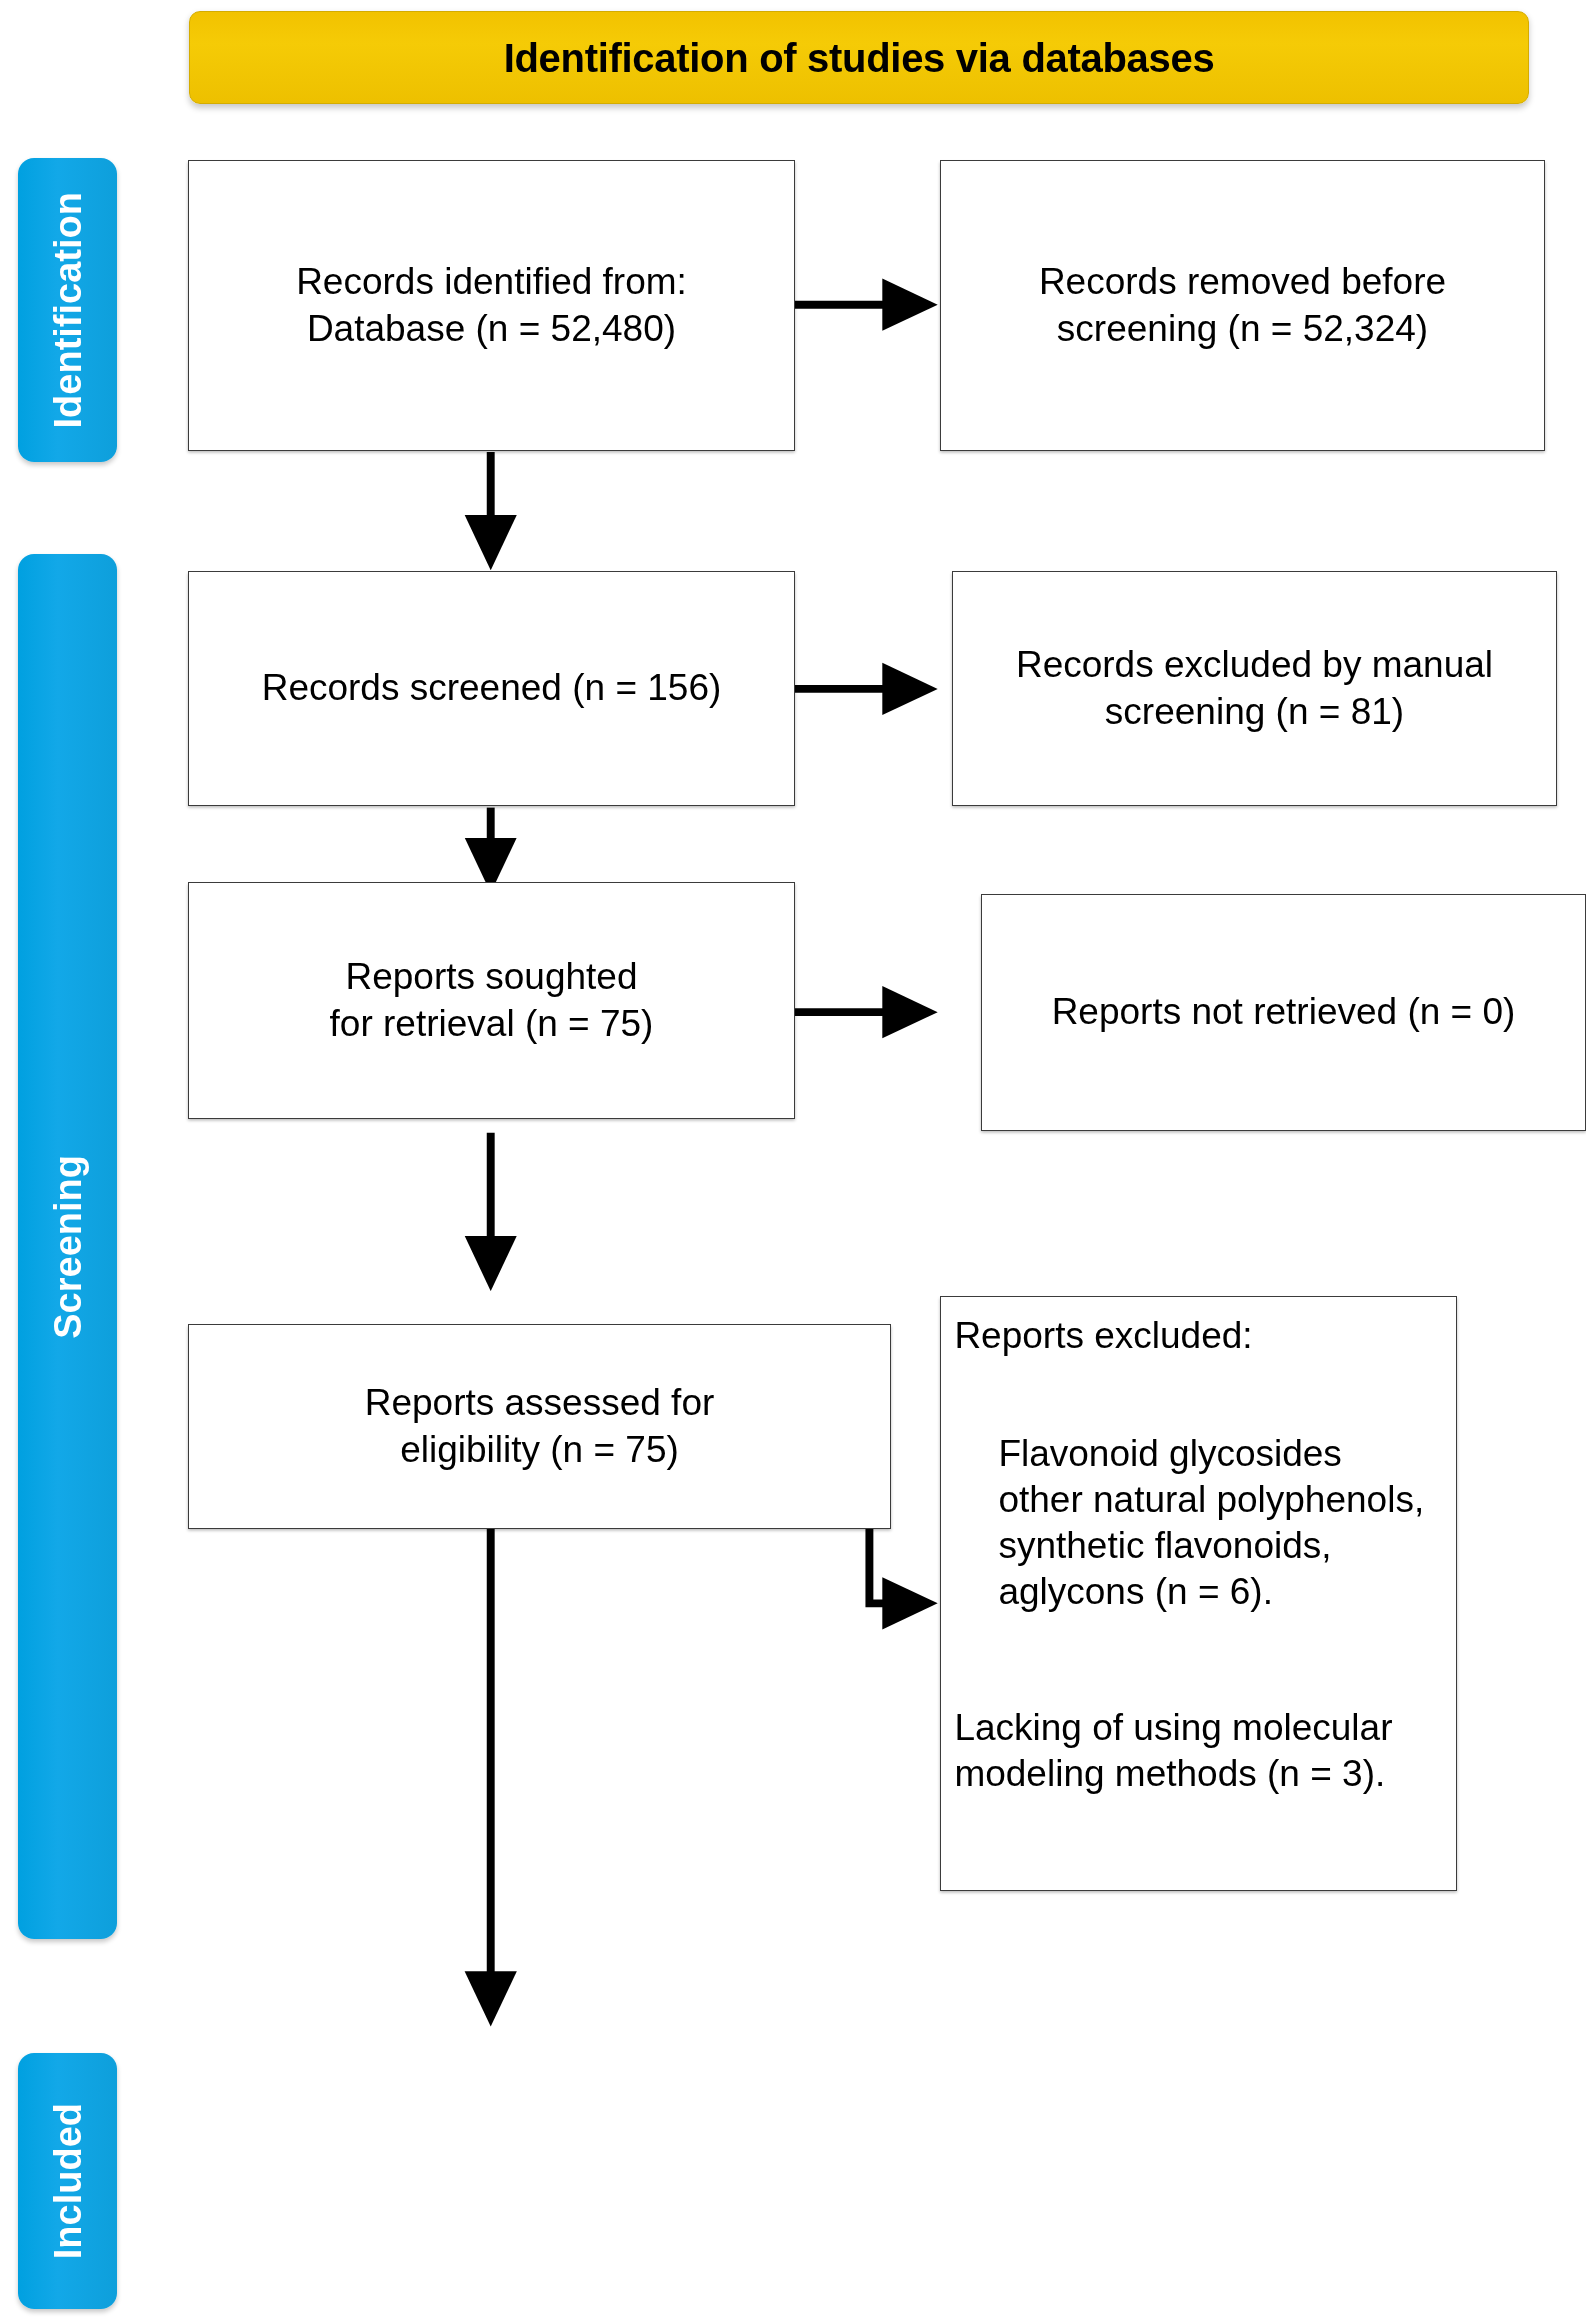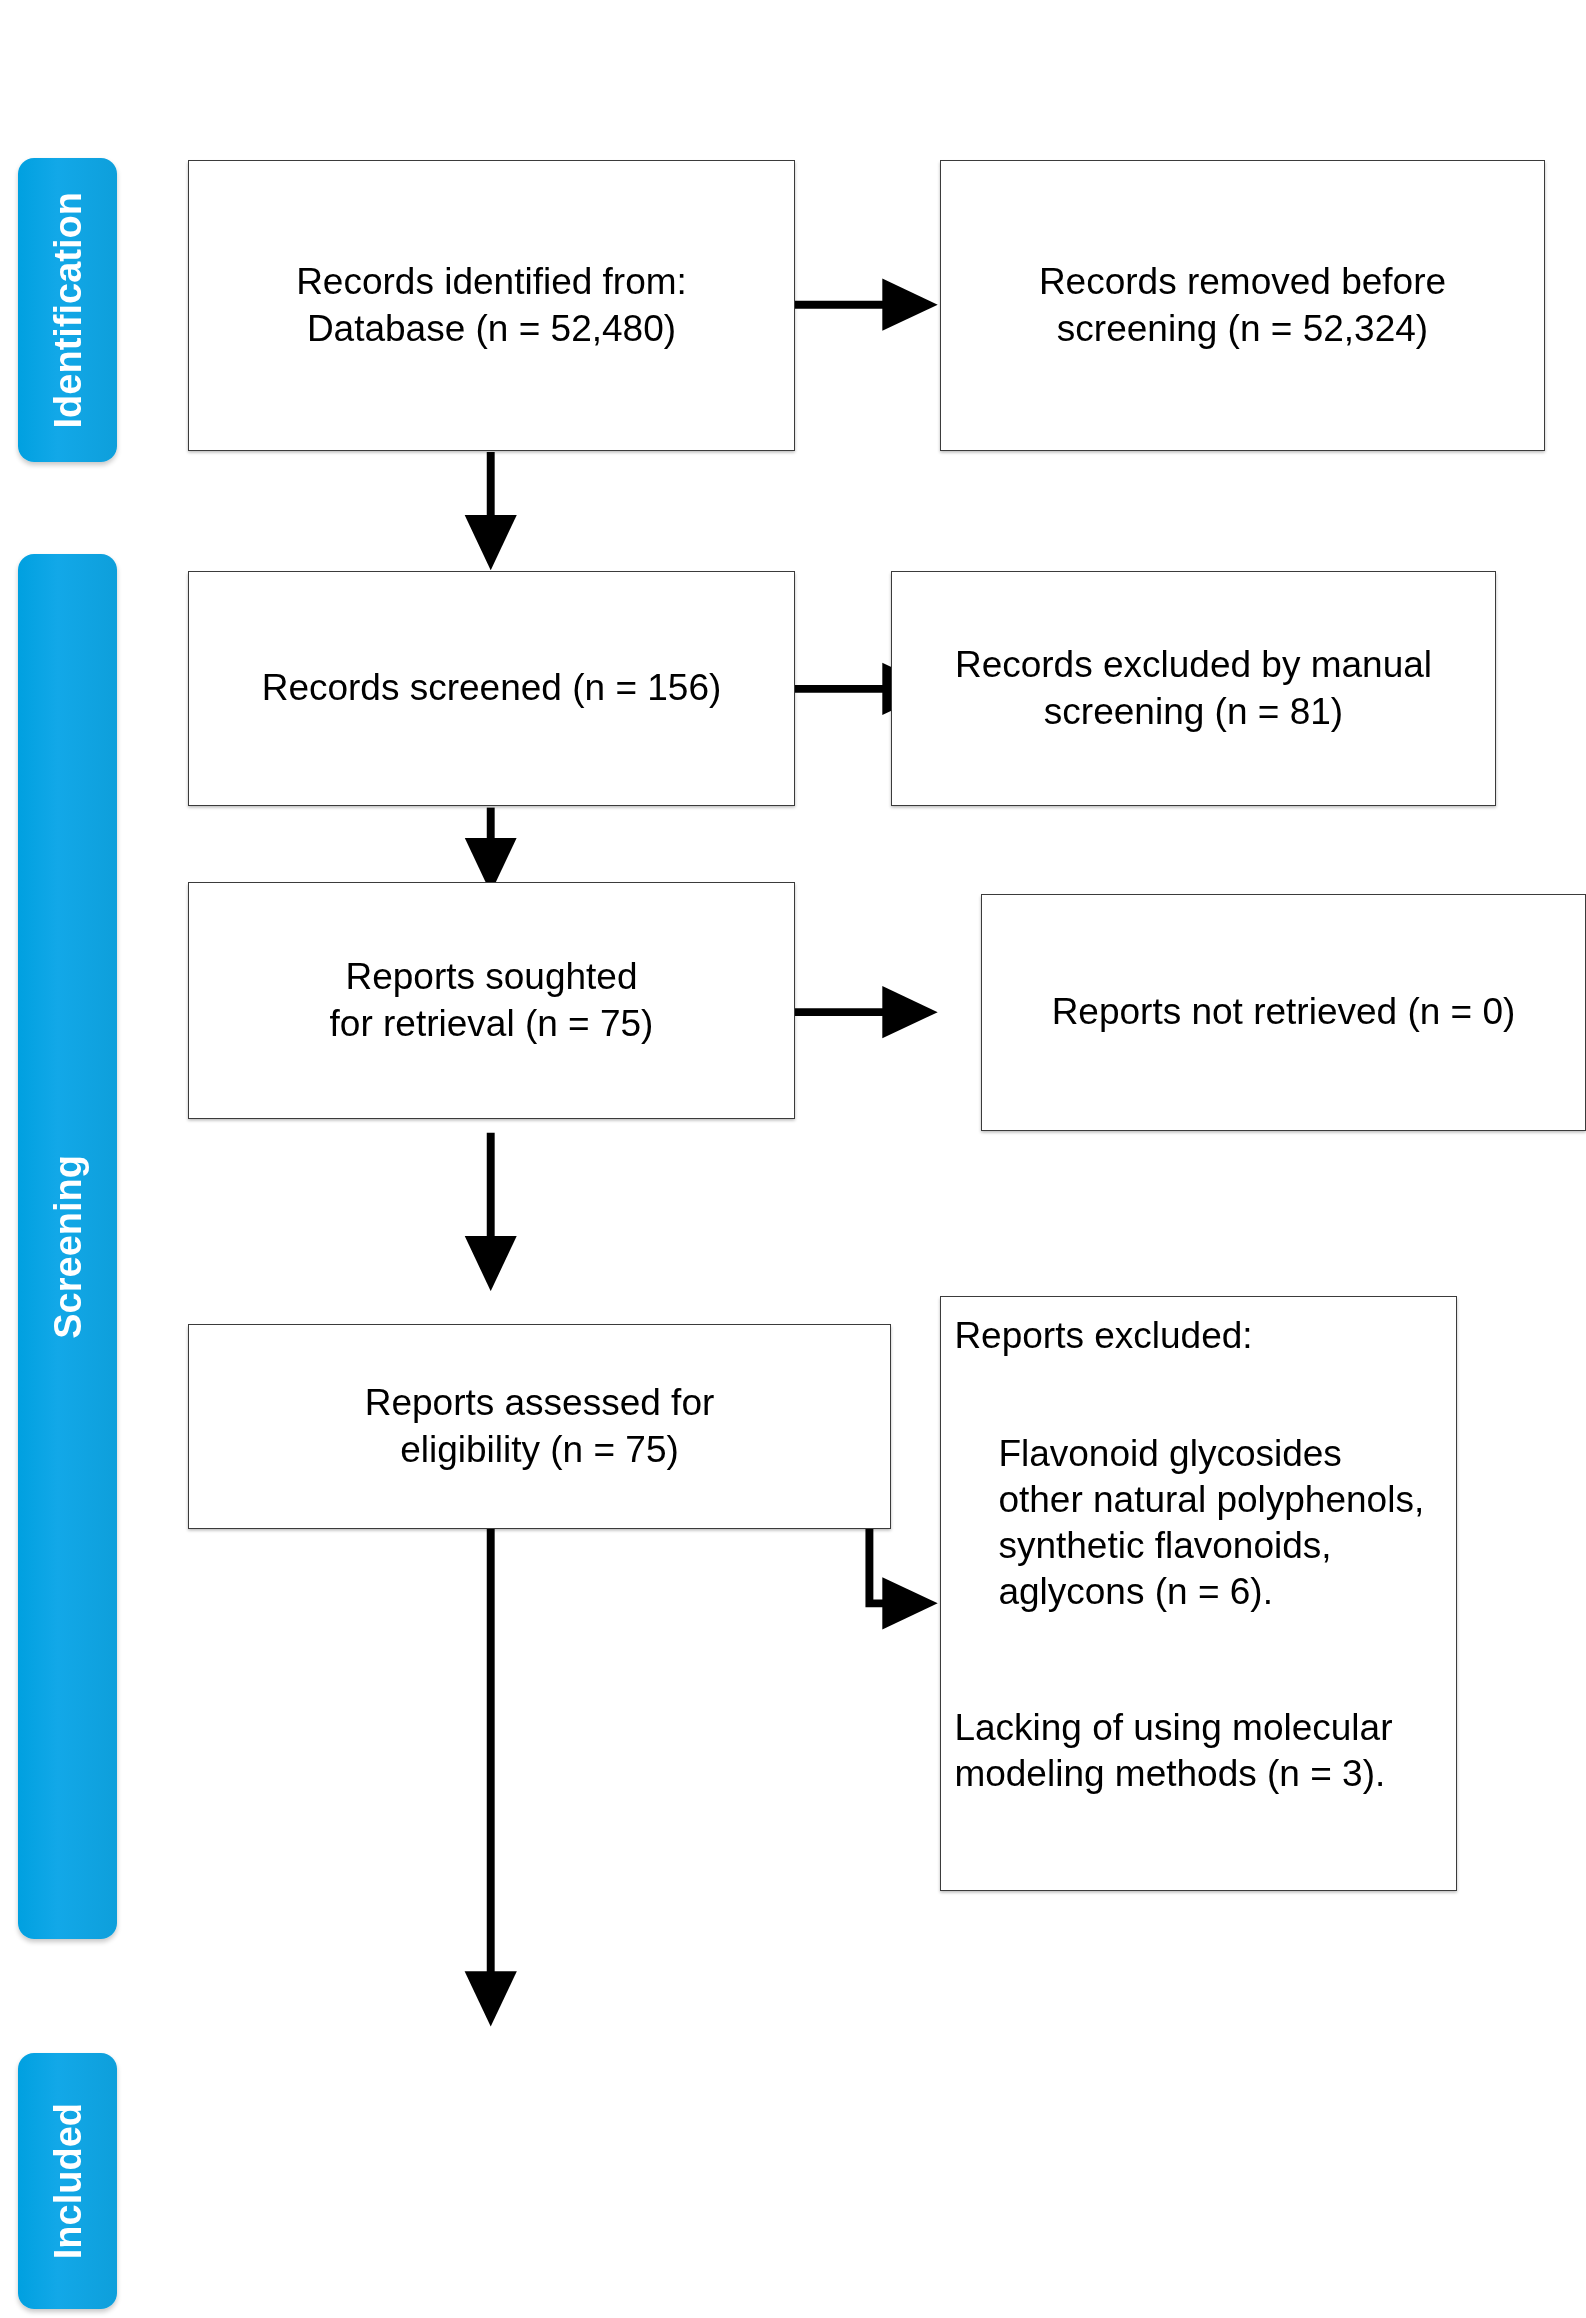--- a/index.html
+++ b/index.html
@@ -107,39 +107,42 @@
 
   
   #box-identified   { left: 188px; top: 160px;  width: 607px;  height: 291px; }
   #box-screened     { left: 188px; top: 571px;  width: 607px;  height: 235px; }
   #box-sought       { left: 188px; top: 882px; width: 607px;  height: 237px; }
   #box-assessed     { left: 188px; top: 1324px; width: 703px;  height: 205px; }
   #box-included     { left: 188px; top: 2028px; width: 607px;  height: 280px; }
 
   
   #box-removed      { left: 940px; top: 160px;  width: 605px; height: 291px; }
-  #box-excluded-man { left: 891px; top: 571px;  width: 605px; height: 235px; }
+  #box-excluded-man { left: 952px; top: 571px;  width: 605px; height: 235px; }
   #box-notretrieved { left: 940px; top: 894px; width: 605px; height: 237px; margin-left: 41px; }
   #box-excluded     { left: 940px; top: 1296px; width: 517px; height: 595px; }
 
   
   #connector-layer {
     position: absolute;
     left: 0;
     top: 0;
     width: 1586px;
     height: 2319px;
     pointer-events: none;
   }
 </style>
 </head>
 <body>
 
 <div id="prisma-root">
 
+  <div class="header-banner">
+    <div class="header-banner-title">Identification of studies via databases</div>
+  </div>
 
   <div class="stage-bar" id="stage-identification">
     <span class="stage-bar-label">Identification</span>
   </div>
 
   <div class="stage-bar" id="stage-screening">
     <span class="stage-bar-label">Screening</span>
   </div>
 
   <div class="stage-bar" id="stage-included">

